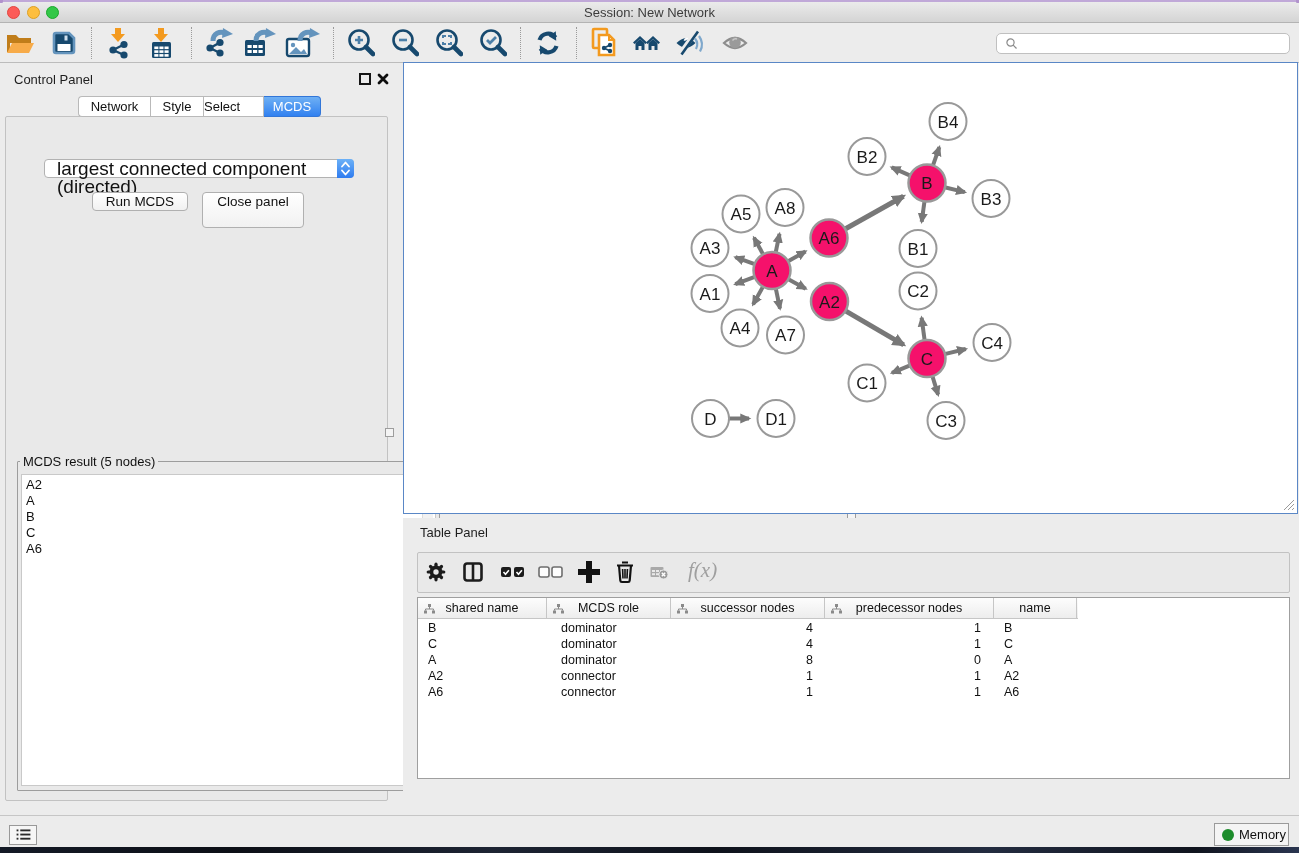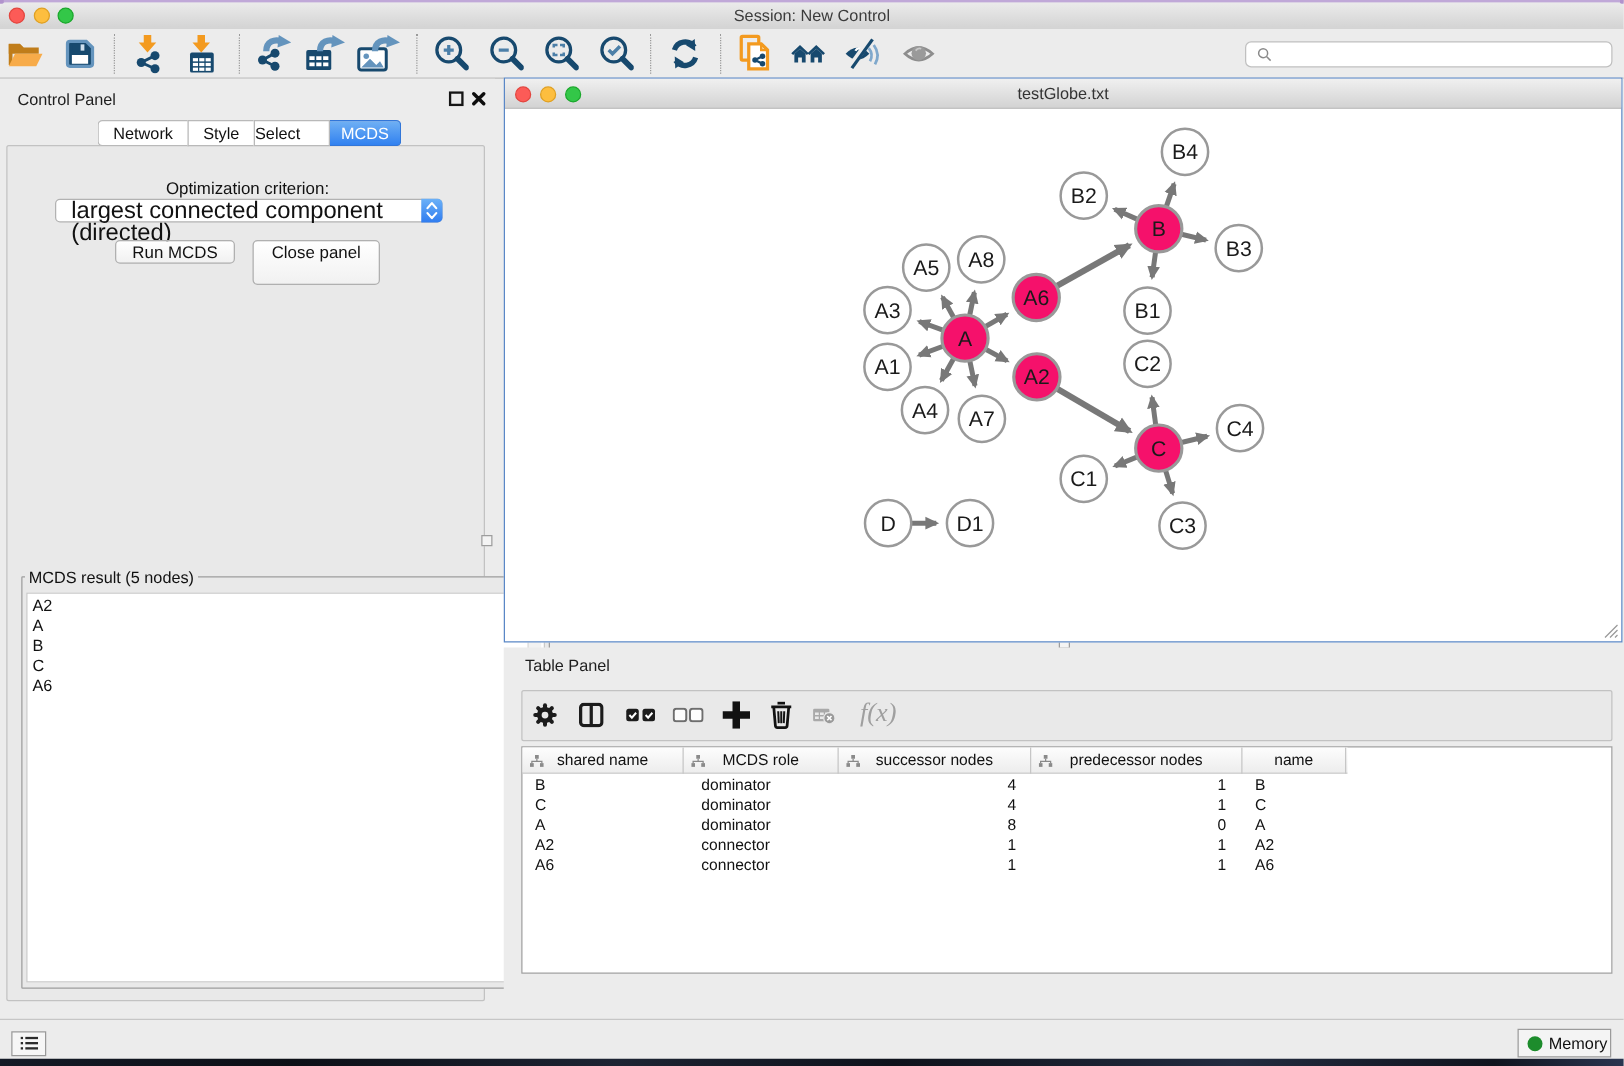--- a/index.html
+++ b/index.html
@@ -13,21 +13,21 @@
 <body>
 
 <div class="abs" style="left:0;top:0;width:1299px;height:2px;background:#c0a8d8;"></div>
 <div class="abs" style="left:0;top:0;width:3px;height:3px;background:#b193cc;"></div>
 <div class="abs" style="right:0;top:0;width:3px;height:3px;background:#b193cc;"></div>
 
 <div class="abs" style="left:0;top:2px;width:1299px;height:21px;background:linear-gradient(#ebebeb,#d4d4d4);border-bottom:1px solid #b3b3b3;border-radius:5px 5px 0 0;">
   <span class="tl" style="position:absolute;left:7px;top:4px;background:#fc5b57;border:0.5px solid #e2463f;"></span>
   <span class="tl" style="position:absolute;left:27px;top:4px;background:#fdbe3f;border:0.5px solid #dfa023;"></span>
   <span class="tl" style="position:absolute;left:46px;top:4px;background:#33c748;border:0.5px solid #1ba82c;"></span>
-  <div style="text-align:center;font-size:13px;color:#3c3c3c;line-height:21px;">Session: New Control</div>
+  <div style="text-align:center;font-size:13px;color:#3c3c3c;line-height:21px;">Session: New Network</div>
 </div>
 
 <div id="toolbar" class="abs" style="left:0;top:23px;width:1299px;height:40px;background:#ececec;border-bottom:1px solid #bcbcbc;">
   <svg class="abs" style="left:5px;top:8px;" width="30" height="24" viewBox="0 0 30 24">
       <path d="M2 4 h9 l3 3 h12 v5 h-24 z" fill="#c07d1a"></path>
 <path d="M2 4 v17 h3 l-0 -9 z" fill="#c07d1a"></path>
 <path d="M7 12 h22 l-5 10 h-22 z" fill="#f7ab49"></path>
     </svg>
   <svg class="abs" style="left:52px;top:8px;" width="24" height="24" viewBox="0 0 24 24">
       <path d="M2 4 q0-2 2-2 h13 l5 5 v13 q0 2 -2 2 h-16 q-2 0 -2-2 z" fill="#17496e" stroke="#6494bd" stroke-width="2.6"></path>
@@ -176,21 +176,20 @@
 
   <div class="abs" style="left:5px;top:53px;width:383px;height:685px;background:#e9e9e9;border:1px solid #c2c2c2;border-radius:2px;"></div>
 
   <div class="abs" style="left:78px;top:33px;height:21px;display:flex;font-size:13px;">
     <div style="width:72px;background:#fff;border:1px solid #b9b9b9;border-right:none;border-radius:4px 0 0 4px;text-align:center;line-height:20px;color:#111;">Network</div>
     <div style="width:53px;background:#fff;border:1px solid #b9b9b9;border-right:none;text-align:center;line-height:20px;color:#111;">Style</div>
     <div style="width:61px;background:#fff;border:1px solid #b9b9b9;text-align:left;line-height:20px;color:#111;">Select</div>
     <div style="width:57px;background:linear-gradient(#6fb0f4,#3181f0);border:1px solid #3276d8;border-left:none;border-radius:0 4px 4px 0;text-align:center;line-height:20px;color:#fff;">MCDS</div>
   </div>
 
-  <div class="abs" style="left:0;top:80px;width:396px;text-align:center;font-size:13.5px;color:#111;">Optimization criterion:</div>
 
   <div class="abs" style="left:44px;top:96px;width:310px;height:19px;background:#fff;border:1px solid #b2b2b2;border-radius:4px;">
     <div style="position:absolute;left:12px;top:0;line-height:18px;font-size:19px;color:#111;">largest connected component (directed)</div>
     <div style="position:absolute;right:-1px;top:-1px;width:17px;height:19px;background:linear-gradient(#6cb1f7,#2f7cf0);border-radius:0 4px 4px 0;">
       <svg width="17" height="19" viewBox="0 0 17 19">
           <path d="M5 7.5 L8.5 3.5 L12 7.5" fill="none" stroke="#fff" stroke-width="1.8" stroke-linejoin="round" stroke-linecap="round"></path>
           <path d="M5 11.5 L8.5 15.5 L12 11.5" fill="none" stroke="#fff" stroke-width="1.8" stroke-linejoin="round" stroke-linecap="round"></path>
         </svg>
     </div>
   </div>
@@ -204,26 +203,20 @@
       A2<br>A<br>B<br>C<br>A6
       <div style="position:absolute;right:2px;top:1px;bottom:1px;width:11px;background:#f2f2f2;border-left:1px solid #dcdcdc;"></div>
     </div>
   </fieldset>
 </div>
 
 <div class="abs" style="left:385px;top:428px;width:9px;height:9px;background:#f4f4f4;border:1px solid #9d9d9d;"></div>
 <div class="abs" style="left:847px;top:510px;width:9px;height:9px;background:#f4f4f4;border:1px solid #9d9d9d;"></div>
 
 <div class="abs" style="left:403px;top:62px;width:895px;height:452px;border:1px solid #5a87c6;background:#fff;">
-  <div style="position:absolute;left:0;top:0;right:0;height:24px;background:linear-gradient(#f0f0f0,#d3d3d3);border-bottom:1px solid #b0b0b0;">
-    <span class="tl" style="position:absolute;left:8px;top:6px;background:#fc5b57;border:0.5px solid #e2463f;"></span>
-    <span class="tl" style="position:absolute;left:28px;top:6px;background:#fdbe3f;border:0.5px solid #dfa023;"></span>
-    <span class="tl" style="position:absolute;left:48px;top:6px;background:#33c748;border:0.5px solid #1ba82c;"></span>
-    <div style="text-align:center;font-size:13px;color:#333;line-height:24px;">testGlobe.txt</div>
-  </div>
 
   <svg id="graph" width="893" height="426" viewBox="0 0 893 426" style="position:absolute;left:0;top:25px;">
     <defs>
       <marker id="arr" viewBox="0 0 10 10" refX="7.5" refY="5" markerWidth="2.9" markerHeight="2.9" orient="auto-start-reverse">
         <path d="M0 0.6 L9.5 5 L0 9.4 z" fill="#787878"></path>
       </marker>
     </defs>
     <g stroke="#787878" marker-end="url(#arr)">
       <line x1="352.1" y1="188.4" x2="331.3" y2="196.1" stroke-width="4"></line>
       <line x1="352.0" y1="176.7" x2="331.4" y2="169.2" stroke-width="4"></line>

